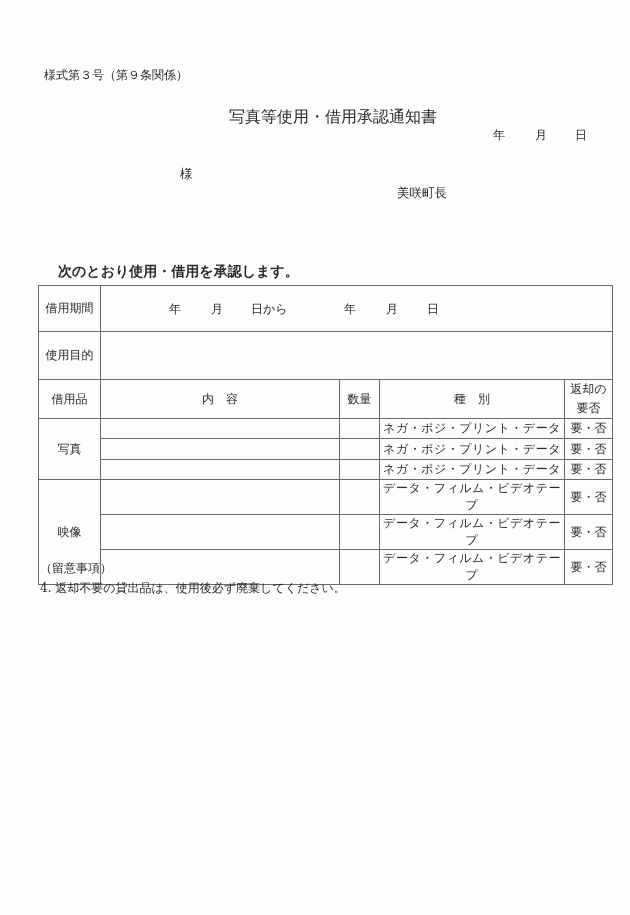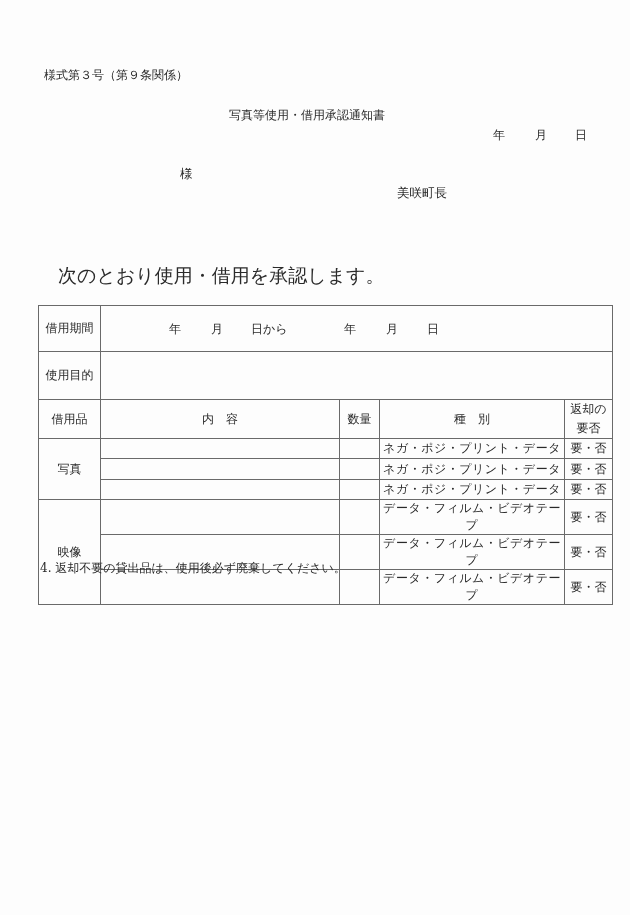--- a/index.html
+++ b/index.html
@@ -1,26 +1,26 @@
 <!DOCTYPE html>
 <html><head>
   <meta charset="utf-8">
   <style>
     html, body { margin: 0; padding: 0; background: #fdfdfd; }
     body { width: 630px; height: 915px; position: relative; overflow: hidden;
            font-family: "DejaVu Serif", "Liberation Serif", serif; color: #2a2a2a; font-size: 12px; }
     .abs { position: absolute; white-space: nowrap; text-align: right; }
     .form-no { left: 44px; top: 67px; font-size: 12px; }
-    .title { left: 229px; top: 107px; font-size: 12px; }
+    .title { left: 229px; top: 107px; font-size: 16px; }
     .date { top: 127px; font-size: 12px; }
     .addressee { left: 180px; top: 166px; font-size: 12.5px; }
     .issuer { left: 397px; top: 185px; font-size: 12.5px; }
-    .intro { left: 58px; top: 263px; font-size: 19px; }
+    .intro { left: 58px; top: 263px; font-size: 14px; font-weight: bold; }
 
-    table.main { position: absolute; left: 38px; top: 305px; width: 574px;
+    table.main { position: absolute; left: 38px; top: 285px; width: 574px;
                  border-collapse: collapse; table-layout: fixed; }
     table.main td { border: 1.4px solid #6a6a6a; padding: 0; font-size: 12px;
                     text-align: center; vertical-align: middle; }
     .c-period { text-align: left !important; }
     .period-wrap { position: relative; height: 100%; }
     .pp { position: absolute; top: 50%; transform: translateY(-50%); }
     .type-cell { font-size: 11px; letter-spacing: 0.5px; }
     .req-cell { font-size: 11.5px; }
     .hdr-small { font-size: 11.5px; line-height: 19px; }
 
@@ -112,14 +112,15 @@
   <tr style="height:20px">
     <td></td>
     <td></td>
     <td class="type-cell">データ・フィルム・ビデオテープ</td>
     <td class="req-cell">要・否</td>
   </tr>
 </tbody>
   </table>
 
 <div class="notes">
+  <div>（留意事項）</div>
   <div>4. 返却不要の貸出品は、使用後必ず廃棄してください。</div>
 </div>
 
 </body></html>

